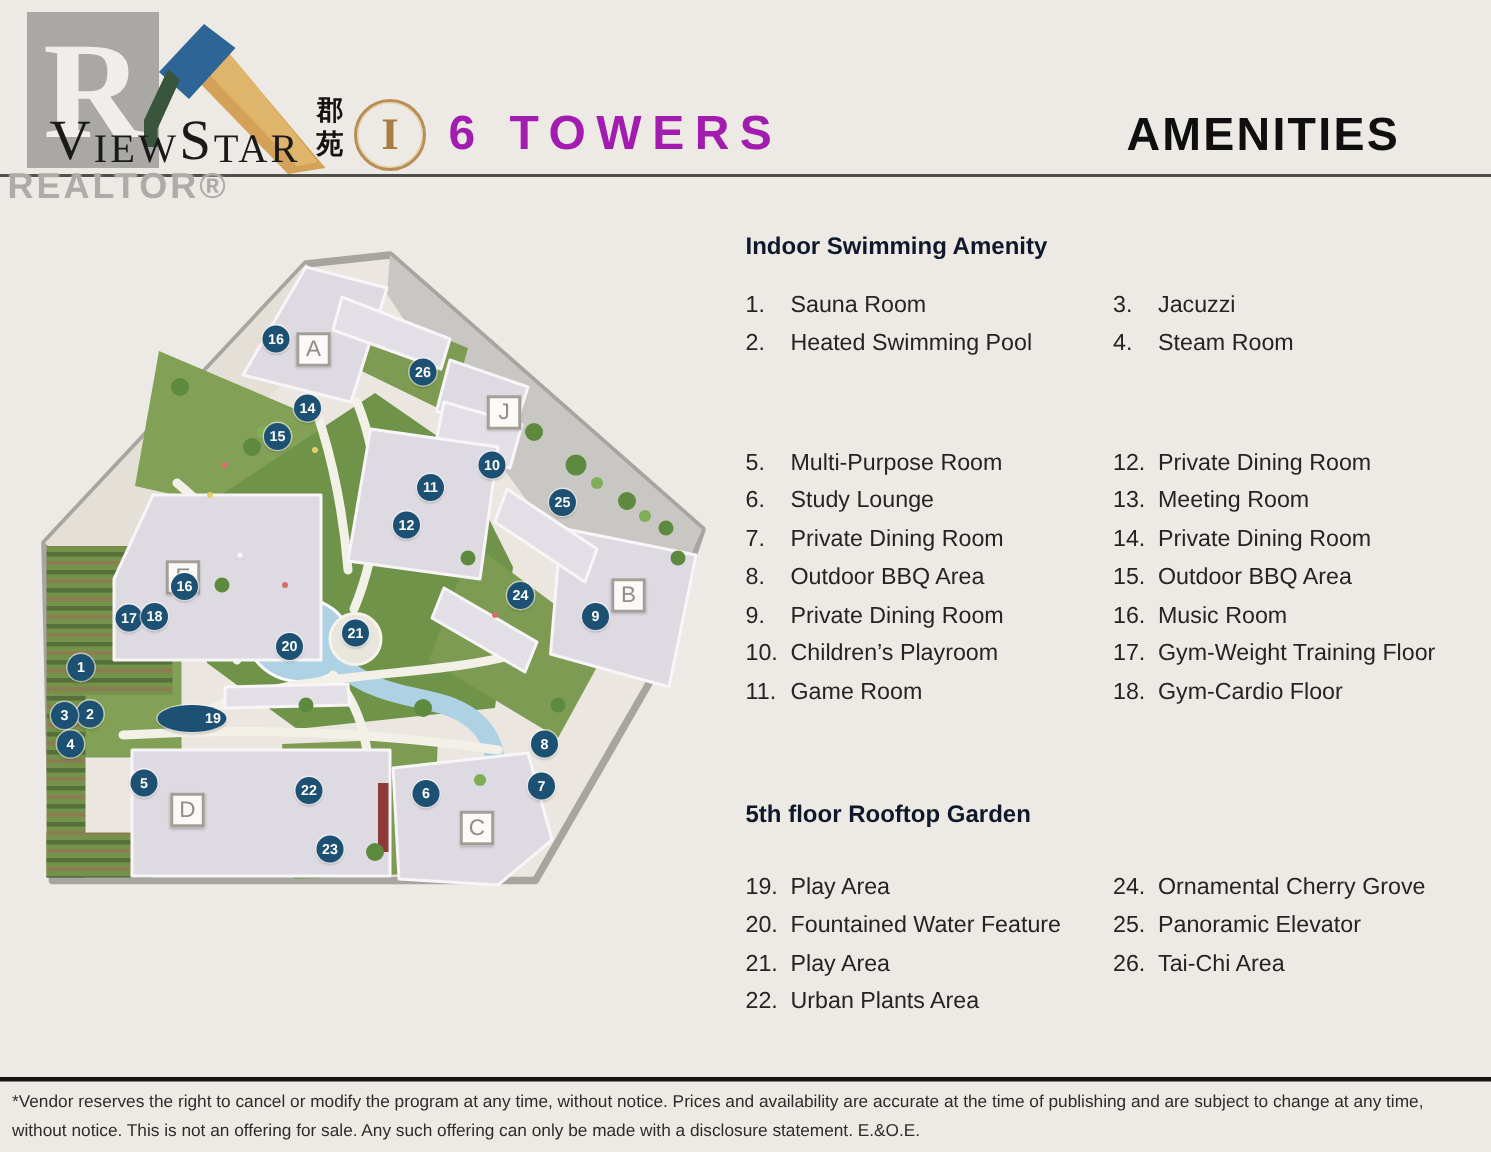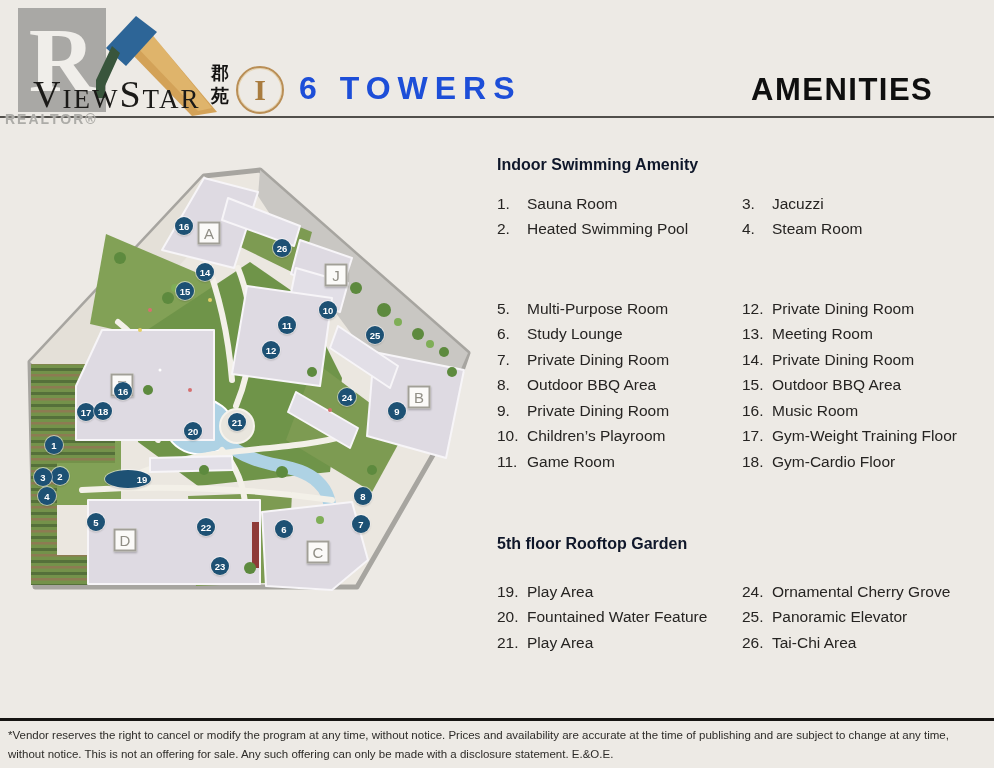--- a/index.html
+++ b/index.html
@@ -14,21 +14,21 @@
     position:absolute;left:18px;top:8px;width:88px;height:104px;
     background:#a9a8a5;display:flex;align-items:center;justify-content:center;
     z-index:2;
   }
   .wm-square span{
     font-family:"Liberation Serif",serif;font-weight:700;font-size:92px;line-height:1;
     color:#f0eeea;
   }
   .wm-text{
     position:absolute;left:5px;top:111px;z-index:3;
-    font-size:14px;font-weight:700;letter-spacing:2px;color:#adacա8;
+    font-size:24px;font-weight:700;letter-spacing:2px;color:#adacա8;
     color:#adaca8;text-shadow:0 0 2px #edeae5;
   }
   .roof-svg{position:absolute;left:90px;top:8px;width:130px;height:110px;z-index:3;}
   .brand-viewstar{
     position:absolute;left:33px;top:72px;height:40px;z-index:4;
     display:flex;align-items:flex-end;
     font-family:"Liberation Serif",serif;color:#1b1a18;letter-spacing:2px;line-height:.92;
   }
   .brand-viewstar .big{font-size:38px;}
   .brand-viewstar .small{font-size:27px;}
@@ -41,21 +41,21 @@
     position:absolute;left:236px;top:66px;width:44px;height:44px;z-index:4;
     border:2px solid #b98e55;border-radius:50%;
     box-shadow:inset 0 0 0 1px #e6d3ae;
     display:flex;align-items:center;justify-content:center;
   }
   .brand-circle span{
     font-family:"Liberation Serif",serif;font-size:30px;font-weight:700;color:#a97c3f;line-height:1;
   }
   .brand-towers{
     position:absolute;left:299px;top:70px;z-index:4;
-    font-size:32px;font-weight:700;letter-spacing:7px;color:#1d4ed8;
+    font-size:32px;font-weight:700;letter-spacing:7px;color:#a21caf;
   }
   .page-title{
     position:absolute;left:751px;top:72px;
     font-size:31px;font-weight:700;letter-spacing:1.5px;color:#0f0f0f;
   }
   .header-line{
     position:absolute;left:0;top:116px;width:994px;height:2px;background:#514f4b;z-index:1;
   }
   
   .map-wrap{position:absolute;left:0;top:140px;width:497px;height:470px;}
@@ -361,20 +361,24 @@
         <span class="am-text">Play Area</span>
       </div>
       <div class="am-item">
         <span class="am-num">20.</span>
         <span class="am-text">Fountained Water Feature</span>
       </div>
       <div class="am-item">
         <span class="am-num">21.</span>
         <span class="am-text">Play Area</span>
       </div>
+      <div class="am-item">
+        <span class="am-num">22.</span>
+        <span class="am-text">Urban Plants Area</span>
+      </div>
     </div>
   <div class="am-col">
       <div class="am-item">
         <span class="am-num">24.</span>
         <span class="am-text">Ornamental Cherry Grove</span>
       </div>
       <div class="am-item">
         <span class="am-num">25.</span>
         <span class="am-text">Panoramic Elevator</span>
       </div>

